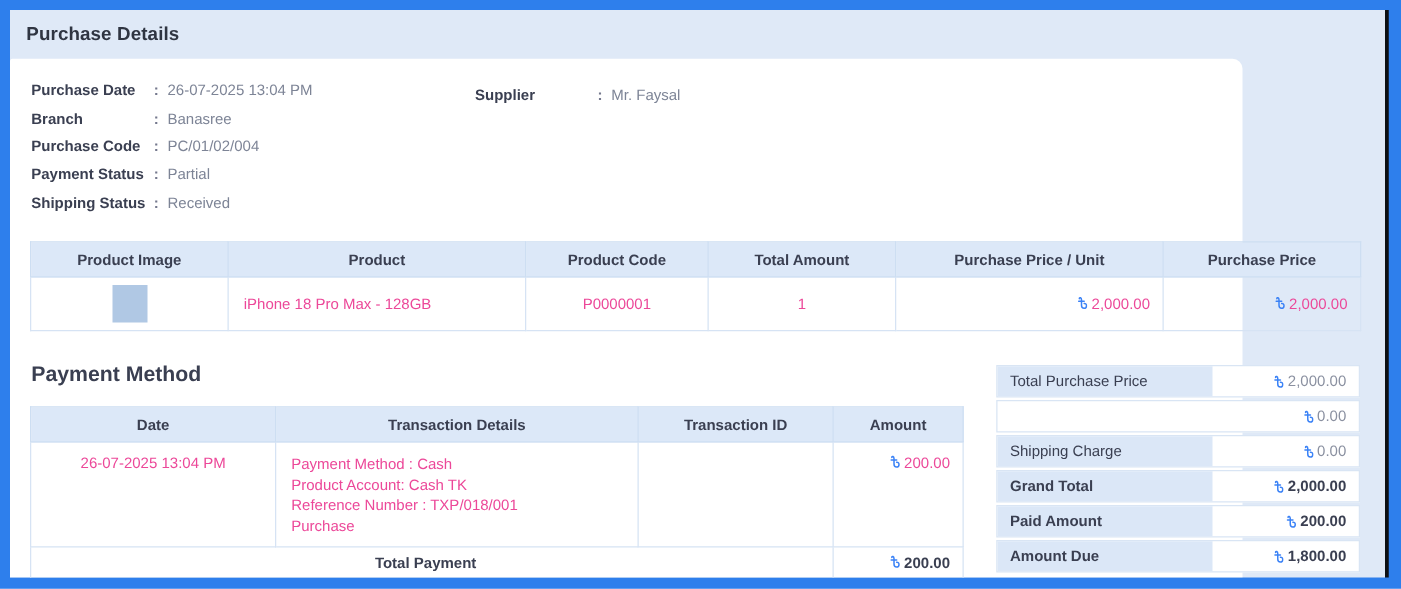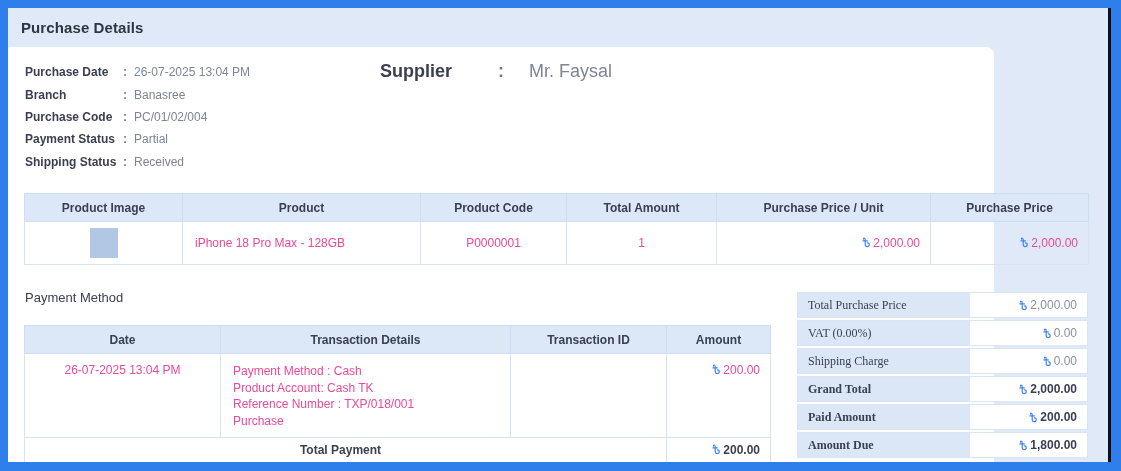--- a/index.html
+++ b/index.html
@@ -13,48 +13,48 @@
   .page-title { font-size:15px; font-weight:700; color:#2f3542; letter-spacing:.1px; }
 
   .card { position:absolute; left:0; top:39px; width:986px; bottom:0; background:#ffffff; border-radius:2px 8px 0 0; }
 
   
   .info-left { position:absolute; left:17px; top:14px; }
   .info-row { height:22.4px; display:flex; align-items:center; font-size:12px; }
   .info-label { width:98px; font-weight:700; color:#3a3f51; }
   .info-colon { width:11px; color:#74788d; font-weight:600; }
   .info-value { color:#7d8496; }
-  .info-supplier { position:absolute; left:372px; top:14px; height:22.4px; display:flex; align-items:flex-start; font-size:18px;gap:20px; }
+  .info-supplier { position:absolute; left:372px; top:14px; height:22.4px; display:flex; align-items:flex-end; font-size:12px; }
 
   
   table { border-collapse:collapse; table-layout:fixed; font-size:12px; }
   th { height:28px; background:#dce8f8; border:1px solid #cddef2; font-weight:600; color:#3a3f51; text-align:center; }
   td { border:1px solid #d6e3f4; color:#ec4899; }
 
   .product-table { position:absolute; left:16px; top:146px; width:1064px; }
   .product-table td { height:43px; text-align:center; vertical-align:middle; }
   .product-table td.cell-product { text-align:left; padding-left:12px; }
   .product-table td.cell-price { text-align:right; padding-right:10px; }
   .img-placeholder { width:28px; height:30px; background:#b0c8e4; margin:0 auto; }
 
-  .payment-title { position:absolute; left:17px; top:243px; font-size:13px; font-weight:400; color:#3a3f51; }
+  .payment-title { position:absolute; left:17px; top:243px; font-size:17px; font-weight:700; color:#3a3f51; }
 
   .payment-table { position:absolute; left:16px; top:278px; width:746px; }
   .payment-table td.body-cell { height:84px; vertical-align:top; padding-top:9px; }
   .payment-table td.cell-date { text-align:center; }
   .payment-table td.cell-details { padding-left:12px; line-height:16.5px; }
   .payment-table td.cell-amount { text-align:right; padding-right:10px; }
   .payment-table tfoot td { height:25px; }
   .payment-table .tp-label { text-align:center; padding-right:10px; font-weight:700; color:#3a3f51; }
   .payment-table .tp-amount { text-align:right; padding-right:10px; font-weight:700; color:#3a3f51; }
 
   
   .summary { position:absolute; left:789px; top:245px; width:291px; }
   .sum-row { display:flex; align-items:stretch; height:26px; margin-bottom:2px; border:1px solid #d9e5f4; background:#fff; }
-  .sum-label { width:172px; background:#dbe7f7; display:flex; align-items:center; padding-left:10px; font-size:12px; color:#3a3f51;font-family:Liberation Serif, serif; }
+  .sum-label { width:172px; background:#dbe7f7; display:flex; align-items:center; padding-left:10px; font-size:12px; color:#3a3f51; }
   .sum-value { flex:1; display:flex; align-items:center; justify-content:flex-end; padding-right:10px; font-size:12px; color:#8a90a0; }
   .sum-row.em .sum-label { font-weight:700; }
   .sum-row.em .sum-value .num { font-weight:700; color:#3a3f51; }
 
   .taka { display:inline-flex; vertical-align:-1px; margin-right:3px; }
 </style>
 </head>
 <body>
 
 <div class="frame">
@@ -206,21 +206,20 @@
             <span class="taka">
                 <svg width="8" height="11" viewBox="0 0 12 16">
                   <path d="M2.2 2.8 Q2.2 1.1 3.6 1.6 Q4.8 2.1 4.8 4 L4.8 10.5 Q4.8 14.2 7.9 14.2 Q10.8 14.2 10.8 11 Q10.8 8.4 8 8.5" fill="none" stroke="#3b82f6" stroke-width="1.8" stroke-linecap="round"></path>
                   <line x1="1.4" y1="5.7" x2="8" y2="5.7" stroke="#3b82f6" stroke-width="1.8" stroke-linecap="round"></line>
                 </svg>
               </span>
               <span class="num">2,000.00</span>
           </div>
         </div>
         <div class="sum-row">
-          <div class="sum-label">VAT (0.00%)</div>
           <div class="sum-value">
             <span class="taka">
                 <svg width="8" height="11" viewBox="0 0 12 16">
                   <path d="M2.2 2.8 Q2.2 1.1 3.6 1.6 Q4.8 2.1 4.8 4 L4.8 10.5 Q4.8 14.2 7.9 14.2 Q10.8 14.2 10.8 11 Q10.8 8.4 8 8.5" fill="none" stroke="#3b82f6" stroke-width="1.8" stroke-linecap="round"></path>
                   <line x1="1.4" y1="5.7" x2="8" y2="5.7" stroke="#3b82f6" stroke-width="1.8" stroke-linecap="round"></line>
                 </svg>
               </span>
               <span class="num">0.00</span>
           </div>
         </div>

